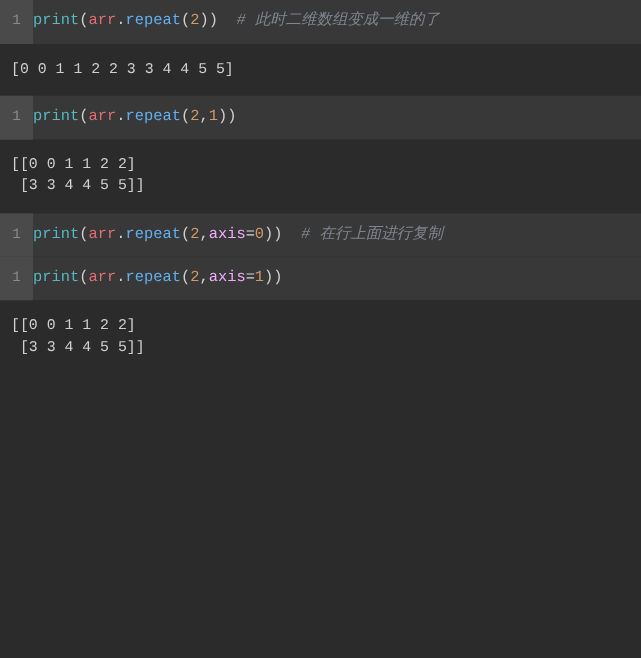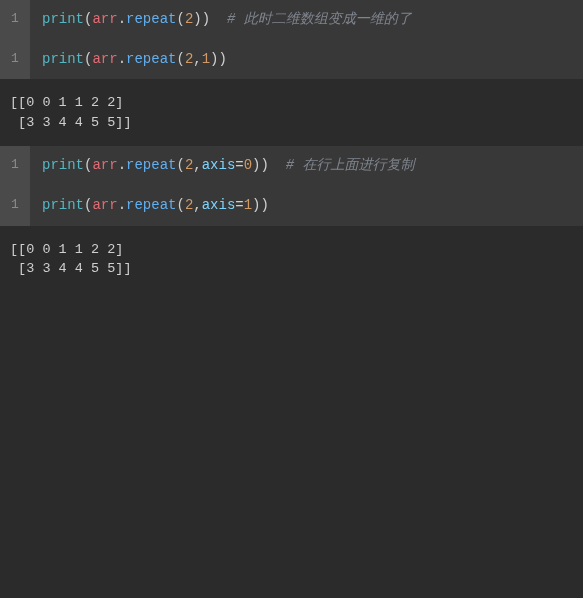--- a/index.html
+++ b/index.html
@@ -19,52 +19,53 @@
     background: #4a4a4a;
     color: #8a8a8a;
     width: 30px;
     text-align: center;
     padding: 10px 0;
     font-size: 13px;
     line-height: 1.4;
     user-select: none;
   }
   .code {
-    padding: 10px 10px 10px 12px;
+    padding: 10px 10px 10px 0;
     line-height: 1.4;
     white-space: pre;
     flex: 1;
   }
   .output {
     background: #2b2b2b;
     color: #cfcfcf;
     padding: 14px 10px 14px 10px;
     white-space: pre;
     font-size: 13.5px;
     line-height: 1.45;
   }
   .fn { color: #56b6c2; }
   .paren { color: #cfcfcf; }
   .id { color: #e06c75; }
   .dot { color: #cfcfcf; }
   .method { color: #61afef; }
   .num { color: #d19a66; }
-  .kwarg { color: #7dd3fc; }
+  .kwarg { color: #f0abfc; }
   .eq { color: #cfcfcf; }
   .comma { color: #cfcfcf; }
   .comment { color: #7f848e; font-style: italic; }
 </style>
 </head>
 <body>
 
 <div id="root">
     <div class="code-block">
       <div class="gutter">1</div>
       <div class="code"><span class="fn">print</span><span class="paren">(</span><span class="id">arr</span><span class="dot">.</span><span class="method">repeat</span><span class="paren">(</span><span class="num">2</span><span class="paren">)</span><span class="paren">)</span>  <span class="comment"># 此时二维数组变成一维的了</span></div>
     </div>
+    <div class="output">[0 0 1 1 2 2 3 3 4 4 5 5]</div>
     <div class="code-block">
       <div class="gutter">1</div>
       <div class="code"><span class="fn">print</span><span class="paren">(</span><span class="id">arr</span><span class="dot">.</span><span class="method">repeat</span><span class="paren">(</span><span class="num">2</span><span class="comma">,</span><span class="num">1</span><span class="paren">)</span><span class="paren">)</span></div>
     </div>
     <div class="output">[[0 0 1 1 2 2]
  [3 3 4 4 5 5]]</div>
     <div class="code-block">
       <div class="gutter">1</div>
       <div class="code"><span class="fn">print</span><span class="paren">(</span><span class="id">arr</span><span class="dot">.</span><span class="method">repeat</span><span class="paren">(</span><span class="num">2</span><span class="comma">,</span><span class="kwarg">axis</span><span class="eq">=</span><span class="num">0</span><span class="paren">)</span><span class="paren">)</span>  <span class="comment"># 在行上面进行复制</span></div>
     </div>

